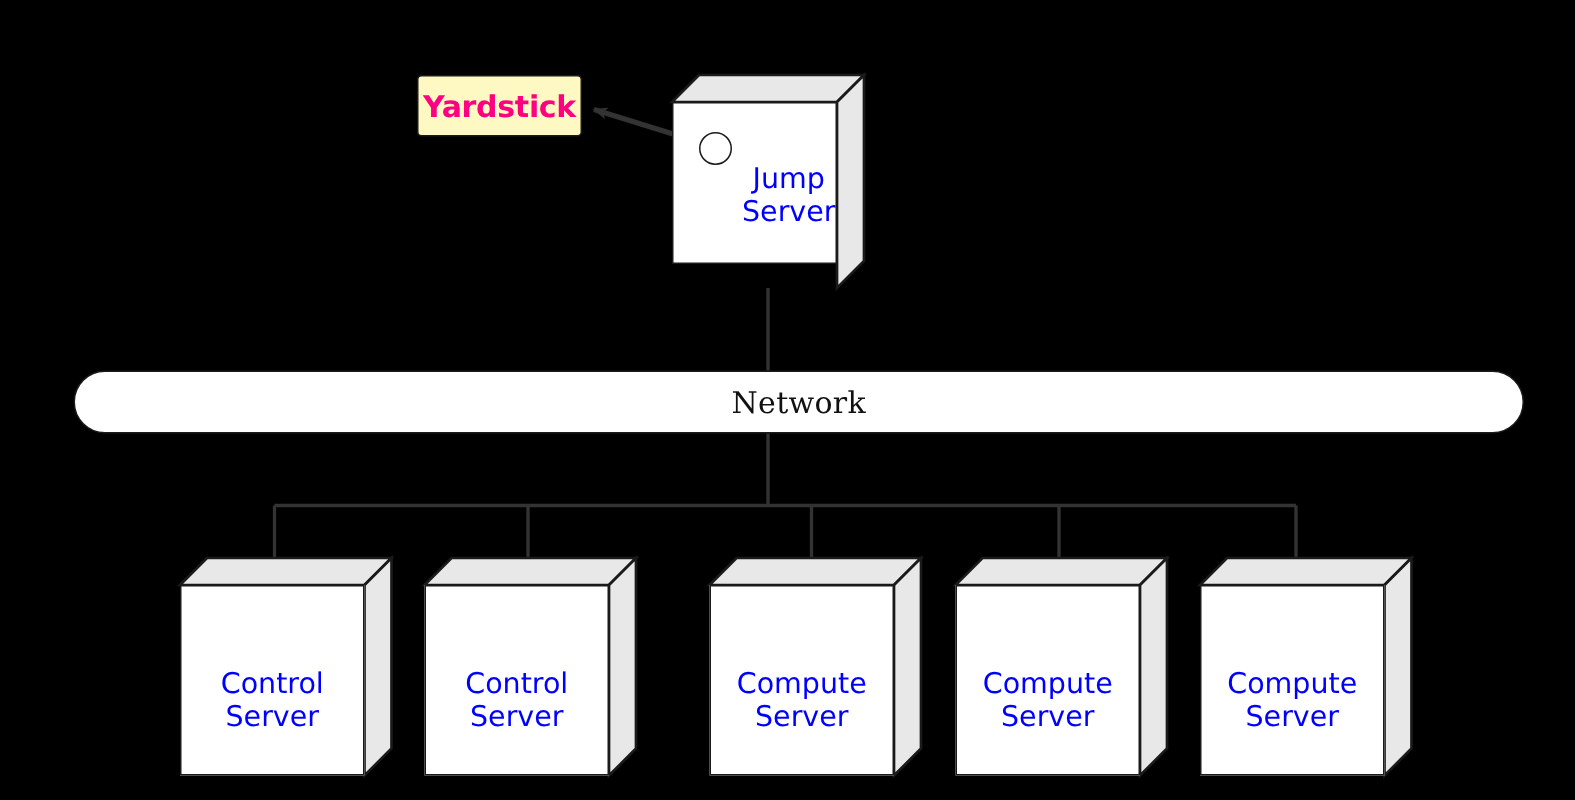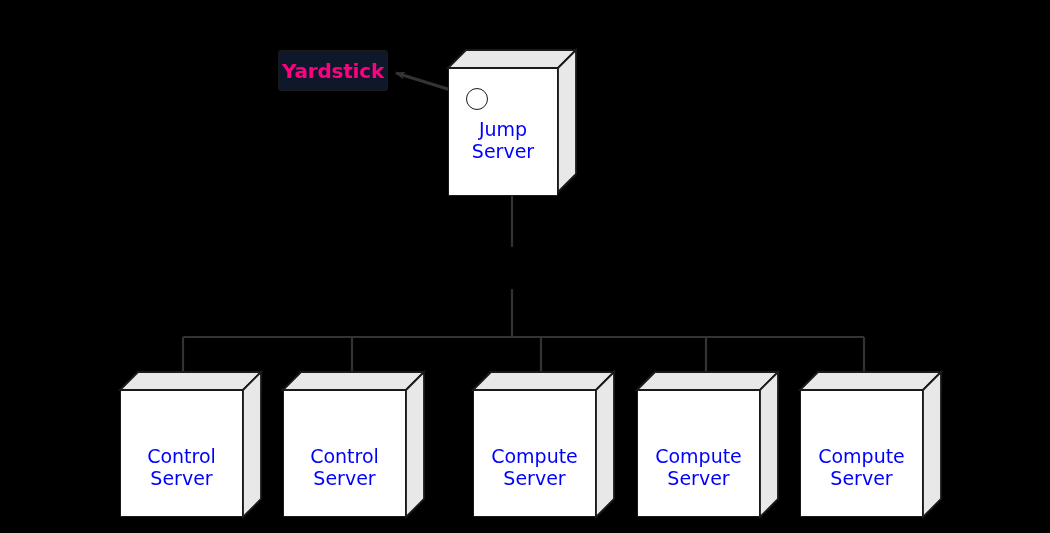--- a/index.html
+++ b/index.html
@@ -19,21 +19,21 @@
   #svg-layer {
     position: absolute;
     left: 0;
     top: 0;
     width: 1050px;
     height: 533px;
   }
   
   .label-box {
     position: absolute;
-    background: #0f172a;
+    background: #fef9c3;
     border: 1.6px solid #1a1a1a;
     border-radius: 3px;
     box-sizing: border-box;
     display: flex;
     align-items: center;
     justify-content: center;
   }
   .label-box-text {
     font-size: 20px;
     font-weight: bold;
@@ -132,29 +132,32 @@
     <span class="label-box-text" style="color:#FF0080;">Yardstick</span>
   </div>
 
   <div class="node3d" style="left:448px; top:50px; width:146px; height:160px;">
     <svg class="node-shade" width="146" height="160" viewBox="0 0 146 160" xmlns="http://www.w3.org/2000/svg">
 
       <polygon points="0,18 18,0 128,0 110,18" fill="#E8E8E8" stroke="#1a1a1a" stroke-width="1.8"></polygon>
 
       <polygon points="110,18 128,0 128,124 110,142" fill="#E8E8E8" stroke="#1a1a1a" stroke-width="1.8"></polygon>
     </svg>
-    <div class="node-face" style="top:18px; width:110px; height:128px;">
+    <div class="node-face" style="top:18px; width:110px; height:108px;align-items:flex-end;">
       <div class="node-label with-port">
         <div>Jump</div>
         <div>Server</div>
       </div>
     </div>
     <div class="port-circle" style="left:18px; top:38px; width:22px; height:22px;"></div>
   </div>
 
+  <div class="network-bar" style="left:49px; top:247px; width:967px; height:42px;">
+    <span class="network-bar-text">Network</span>
+  </div>
 
   <div class="node3d" style="left:120px; top:372px; width:141px; height:145px;">
     <svg class="node-shade" width="141" height="145" viewBox="0 0 141 145" xmlns="http://www.w3.org/2000/svg">
       <polygon points="0,18 18,0 141,0 123,18" fill="#E8E8E8" stroke="#1a1a1a" stroke-width="1.8"></polygon>
       <polygon points="123,18 141,0 141,127 123,145" fill="#E8E8E8" stroke="#1a1a1a" stroke-width="1.8"></polygon>
     </svg>
     <div class="node-face" style="top:18px; width:123px; height:127px;">
       <div class="node-label">
         <div>Control</div>
         <div>Server</div>

